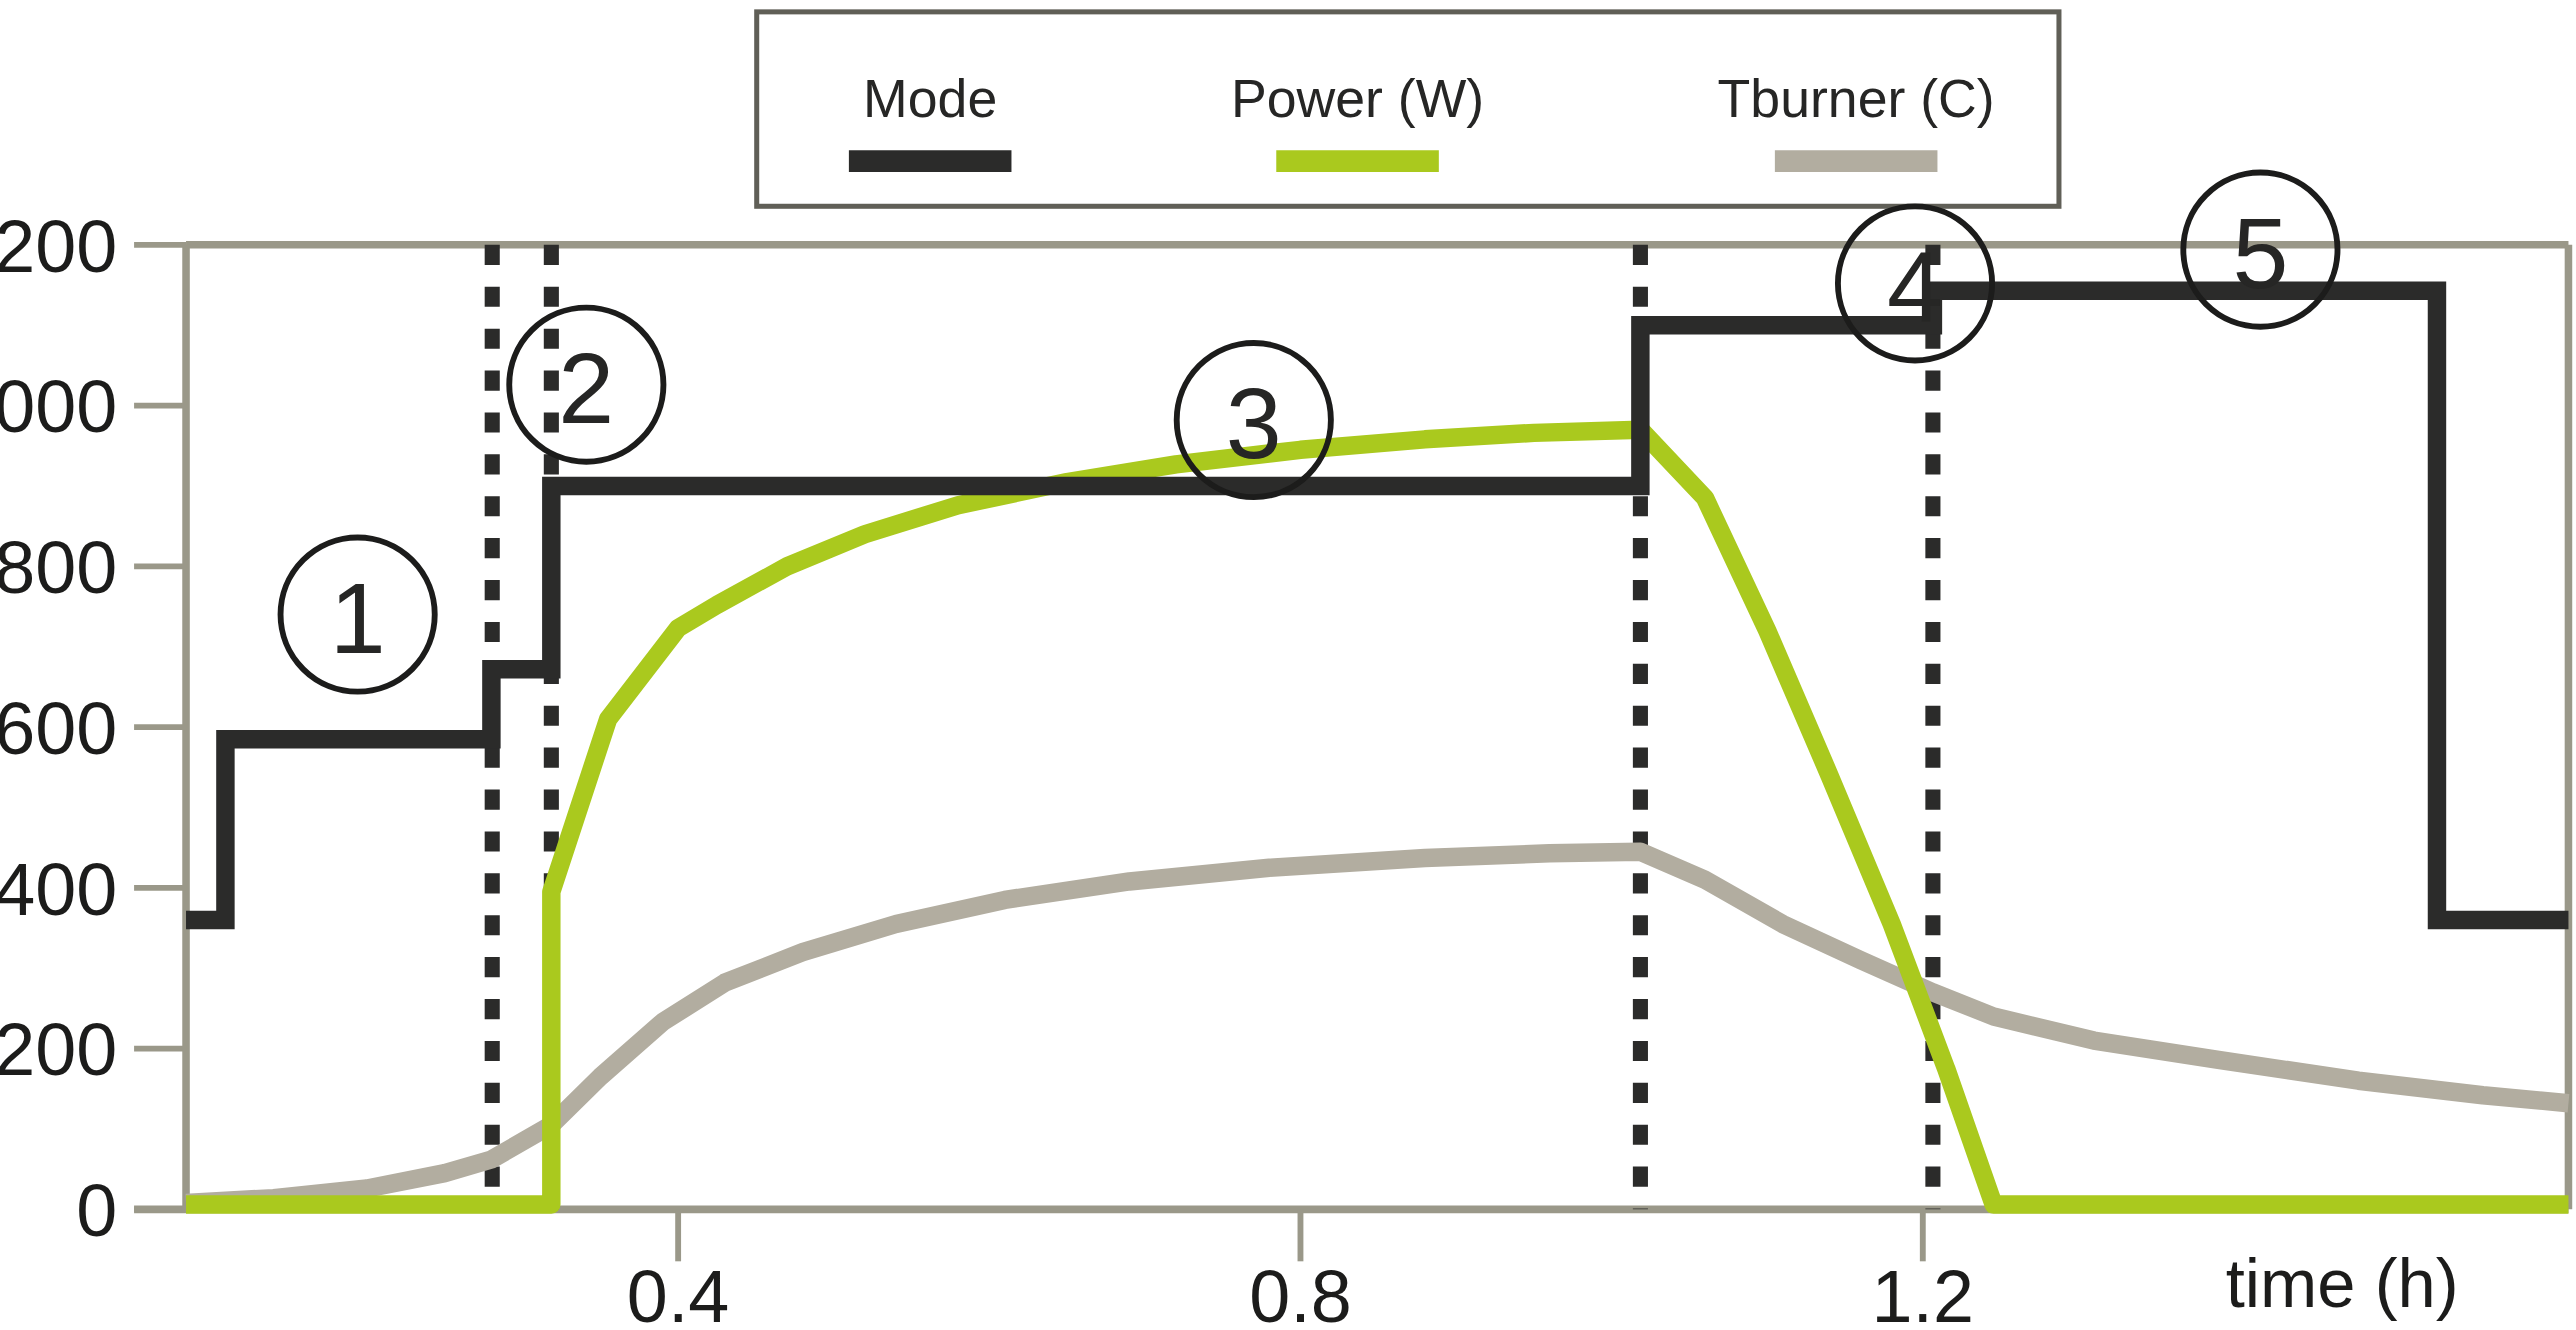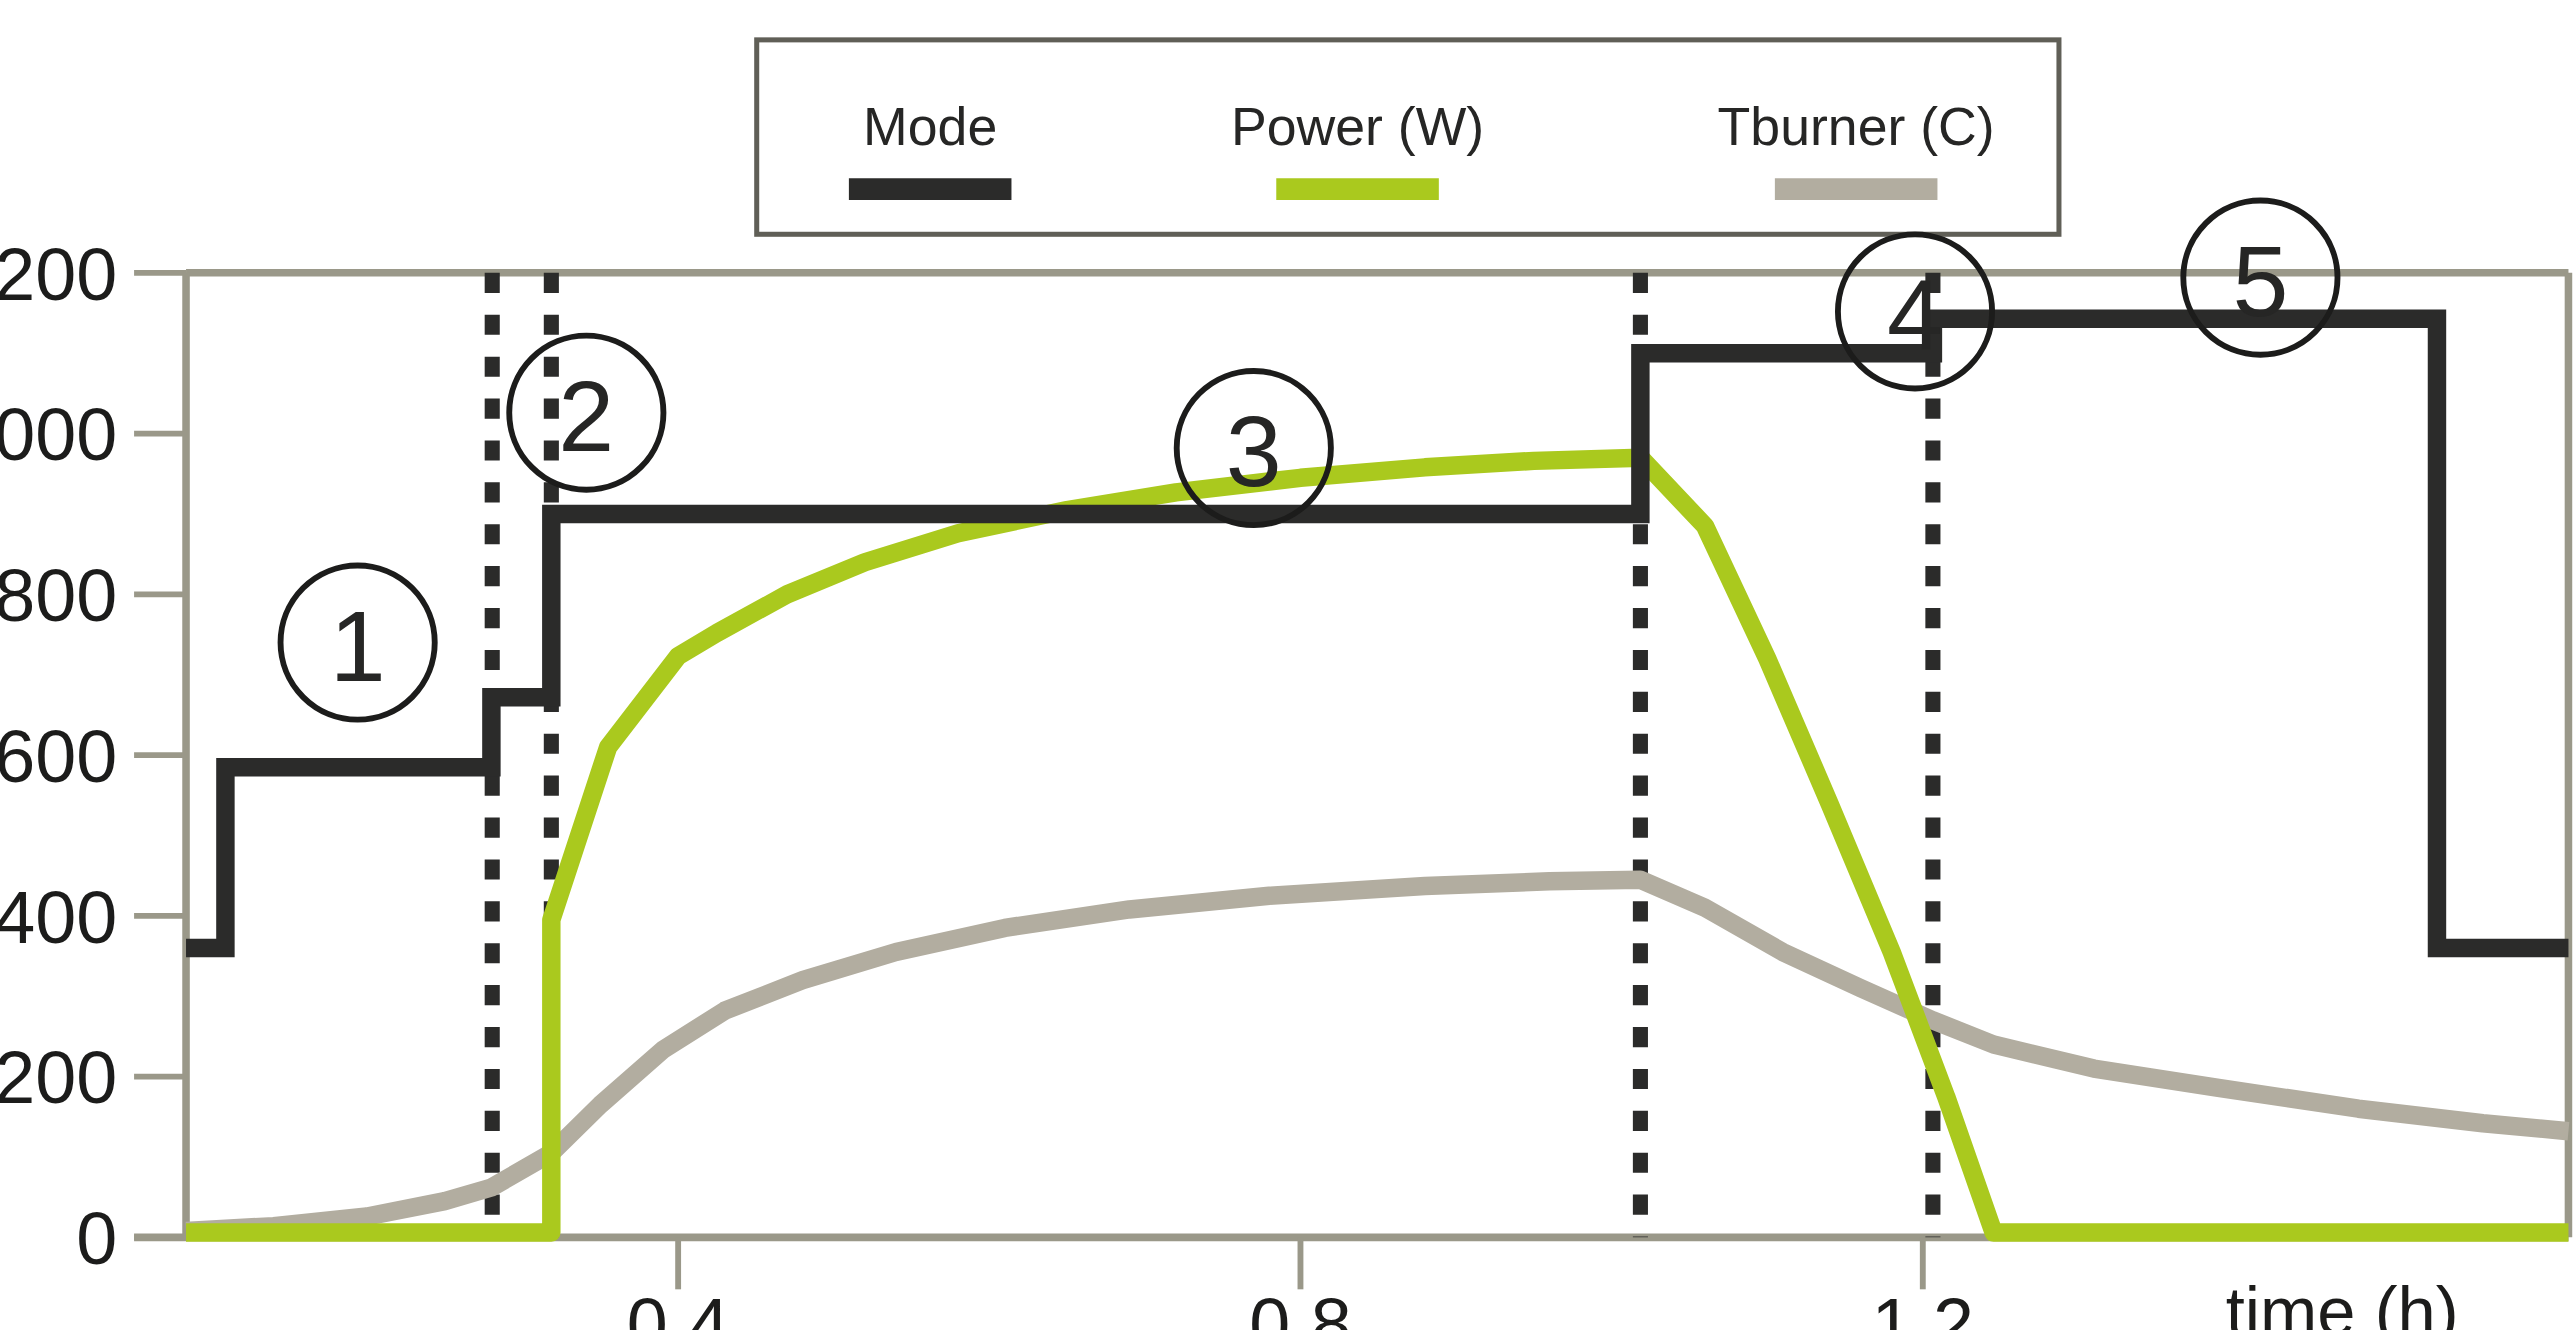--- a/index.html
+++ b/index.html
@@ -2,21 +2,21 @@
 <html style="font-size:13.4px"><head>
 <meta charset="utf-8">
 <style>
   html,body{margin:0;padding:0;background:#ffffff;}
   body{
     width:2576px;height:1331px;
     font-family:"Liberation Sans", sans-serif;
     overflow:hidden;
     position:relative;
   }
-  #root{position:absolute;inset:0;margin-top:28px;}
+  #root{position:absolute;inset:0;}
   svg#figure{display:block;width:2576px;height:1331px;}
 
   .legend-box{fill:#ffffff;stroke:#605f57;stroke-width:6;}
   .legend-label{font-family:"Liberation Sans",sans-serif;font-size:64px;fill:#262625;text-anchor:middle;}
   .axis-line{stroke:#9a9889;stroke-width:9;fill:none;}
   .tick{stroke:#9a9889;stroke-width:7;}
   .tick-label-y{font-family:"Liberation Sans",sans-serif;font-size:88px;fill:#1c1c1b;text-anchor:end;}
   .tick-label-x{font-family:"Liberation Sans",sans-serif;font-size:88px;fill:#1c1c1b;text-anchor:middle;}
   .axis-title{font-family:"Liberation Sans",sans-serif;font-size:82px;fill:#1c1c1b;text-anchor:middle;}
   .series-mode{fill:none;stroke:#2b2b2a;stroke-width:22;stroke-linejoin:miter;stroke-linecap:butt;}

